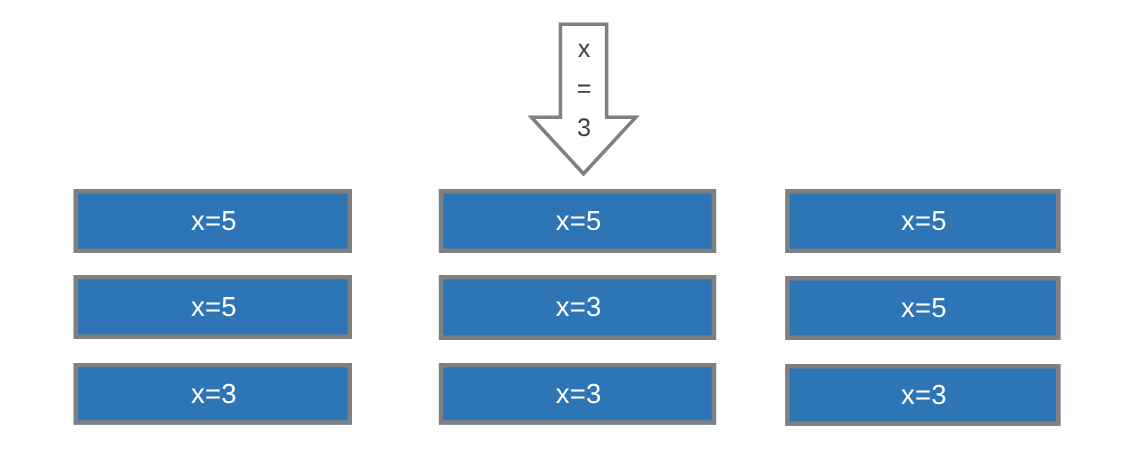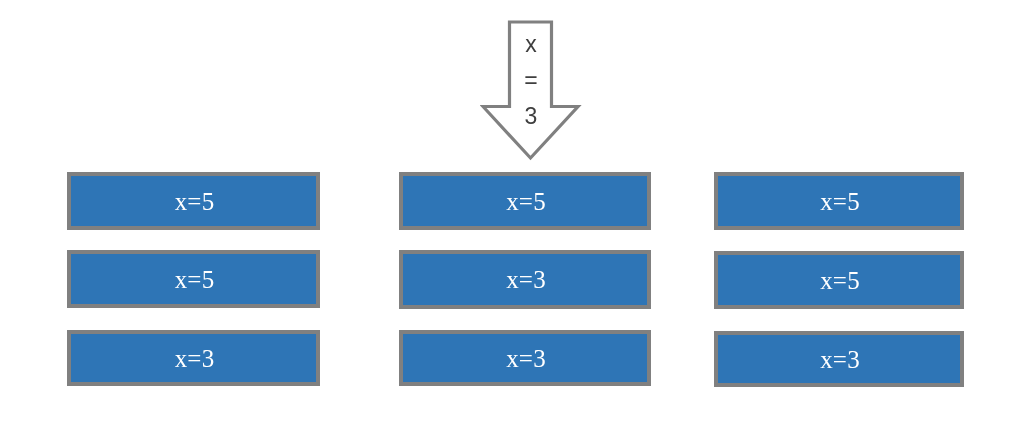--- a/index.html
+++ b/index.html
@@ -29,21 +29,21 @@
     position: absolute;
     box-sizing: border-box;
     background: #2E75B6;
     border: 4px solid #808080;
     display: flex;
     align-items: center;
     justify-content: center;
   }
   .mem-box-label {
     color: #ffffff;
-    font-family: Liberation Serif, serif;
+    font-family: Liberation Sans, sans-serif;
     font-size: 25px;
     line-height: 1;
     letter-spacing: 0.2px;
     white-space: nowrap;
     transform: translateX(1px);
   }
 
   
   .col-1 { left: 67px;  width: 253px; }
   .col-2 { left: 399px; width: 252px; }

